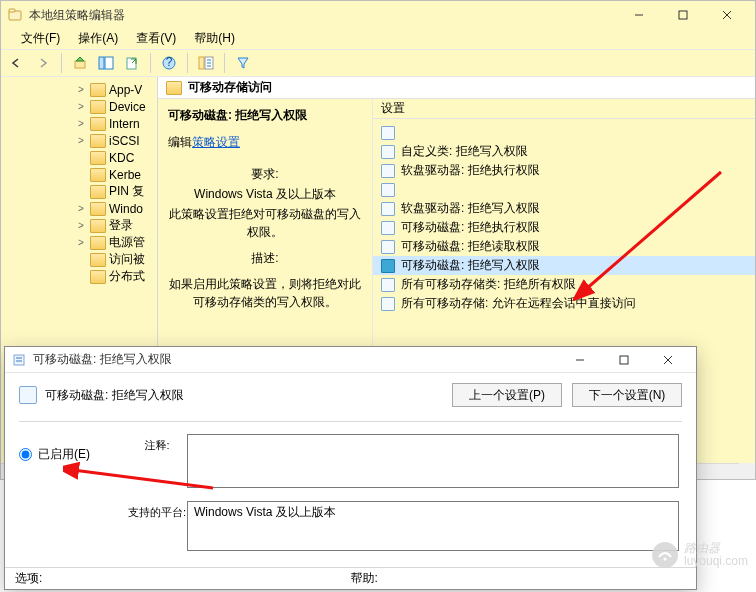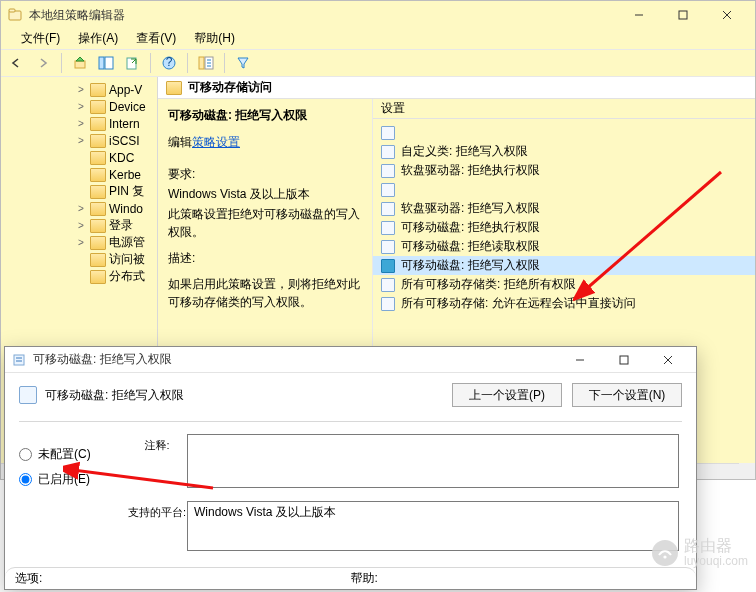--- a/index.html
+++ b/index.html
@@ -28,21 +28,21 @@
   .tree-label { color:#000; }
 
   .detail-pane { flex: 1; display: flex; flex-direction: column; }
   .detail-head { height: 22px; background: #fff; border-bottom: 1px solid #e2e2e2; display:flex; align-items:center; padding:0 8px;}
   .detail-head .dh-icon { width:16px;height:14px; margin-right:6px; }
   .detail-head .dh-title { font-weight:600; }
   .detail-cols { flex:1; display:flex; }
   .desc-col { width: 215px; padding: 8px 10px; border-right:1px solid #e8e8e8;}
   .desc-col .policy-name { font-weight:700; color:#000; margin-bottom:10px; }
   .desc-col .lnk { color:#0b57d0; text-decoration:underline; }
-  .desc-col p { margin: 8px 0; line-height:1.5; color:#000; }
+  .desc-col p { margin: 8px 0; line-height:1.5; color:#000;text-align:center; }
   .list-col { flex:1; }
   .list-head { height: 20px; border-bottom:1px solid #e2e2e2; display:flex; align-items:center; padding:0 8px; }
   .list-body { padding: 4px 0; position:relative;}
   .list-item { height: 19px; display:flex; align-items:center; padding:0 8px; gap:6px;}
   .list-item.selected { background:#cde8ff; }
   .policy-ic { width:14px;height:14px; border:1px solid #7fa8d4; background:#f4f8ff; position:relative; border-radius:1px;}
   .policy-ic.sel { background:#3da7d6; border-color:#1d7eb3;}
   .list-label {}
 
   
@@ -56,33 +56,33 @@
   .btn { min-width:110px; height:24px; border:1px solid #a8a8a8; background:#f5f5f5; display:inline-flex; align-items:center; justify-content:center; padding:0 10px;}
   .hr { height:1px; background:#d8d8d8; margin: 2px 0 12px 0;}
   .form-row { display:flex; align-items:flex-start; margin-bottom:10px; min-height:24px;}
   .radios { width:108px; padding-top:4px;}
   .radio { display:flex; align-items:center; gap:6px; margin:8px 0;}
   .radio input { width:13px;height:13px;}
   .lbl-col { width:60px; text-align:center; padding-top:4px; color:#000; font-size:11px;}
   .field { flex:1; }
   .txtarea { width: 492px; height: 54px; border:1px solid #7a7a7a; background:#fff; resize:none; padding:2px 4px;}
   .platform-box { width:492px; height:50px; border:1px solid #7a7a7a; padding:2px 6px; background:#fff;}
-  .bottombar { border-top:1px solid #d8d8d8; height:22px; display:flex; align-items:center; padding:0 10px;border-radius:10px;}
+  .bottombar { border-top:1px solid #d8d8d8; height:22px; display:flex; align-items:center; padding:0 10px;}
   .bottombar .seg { flex:1;}
   .dlg .tb-btn { height:26px; }
   .dlg .titlebar { height:26px;}
 
   
   .arrow-svg { position:absolute; pointer-events:none; }
 
   
   .watermark { position:absolute; right:8px; bottom:24px; display:flex; align-items:center; gap:6px; color:#d5d5d5; font-size:11px; opacity:.9;}
   .watermark .wm-ic { width:26px;height:26px;border-radius:50%; background:#d8d8d8; display:flex;align-items:center;justify-content:center;}
   .watermark .wm-txt { display:flex;flex-direction:column; line-height:1.1;}
-  .watermark .wm-txt span:first-child{font-size:16px;color:#d2d2d2;}
+  .watermark .wm-txt span:first-child{font-size:12px;color:#d2d2d2;font-style:italic;}
 
   
   .hscroll { position:absolute; bottom:0; left:0; right:16px; height:16px; background:#f0f0f0;border-top:1px solid #dcdcdc;}
   .hscroll .thumb { position:absolute; left:4px; top:2px; height:12px; width:60px; background:#cfcfcf; border-radius:2px;}
   .vcorner { position:absolute; right:0;bottom:0;width:16px;height:16px;background:#f0f0f0;}
 </style>
 </head>
 <body>
 
 <div class="gpe-window">
@@ -370,24 +370,20 @@
       <div class="nav-btns">
         <button class="btn">上一个设置(P)</button>
         <button class="btn">下一个设置(N)</button>
       </div>
     </div>
     <div class="hr"></div>
 
     <div style="display:flex;">
       <div class="radios">
         <label class="radio">
-          <input type="radio" name="st" style="">
-          <span>未配置(C)</span>
-        </label>
-        <label class="radio">
           <input type="radio" name="st" checked="" style="">
           <span>已启用(E)</span>
         </label>
       </div>
       <div style="flex:1">
         <div class="form-row">
           <div class="lbl-col">注释:</div>
           <div class="field"><textarea class="txtarea" style=""></textarea></div>
         </div>
         <div class="form-row">

